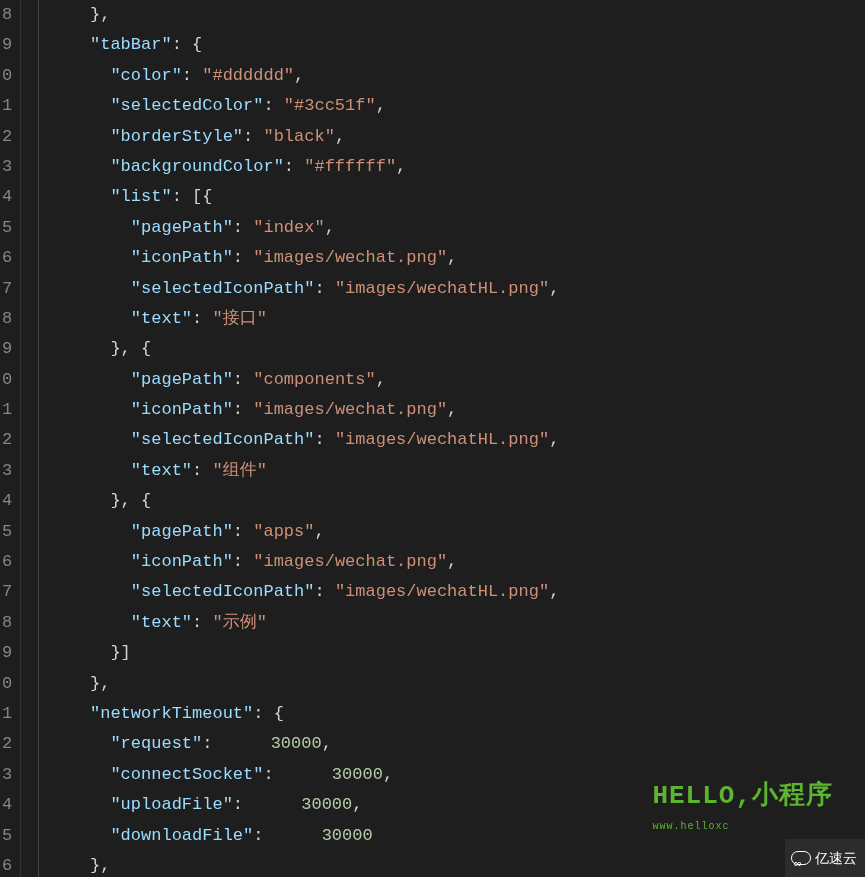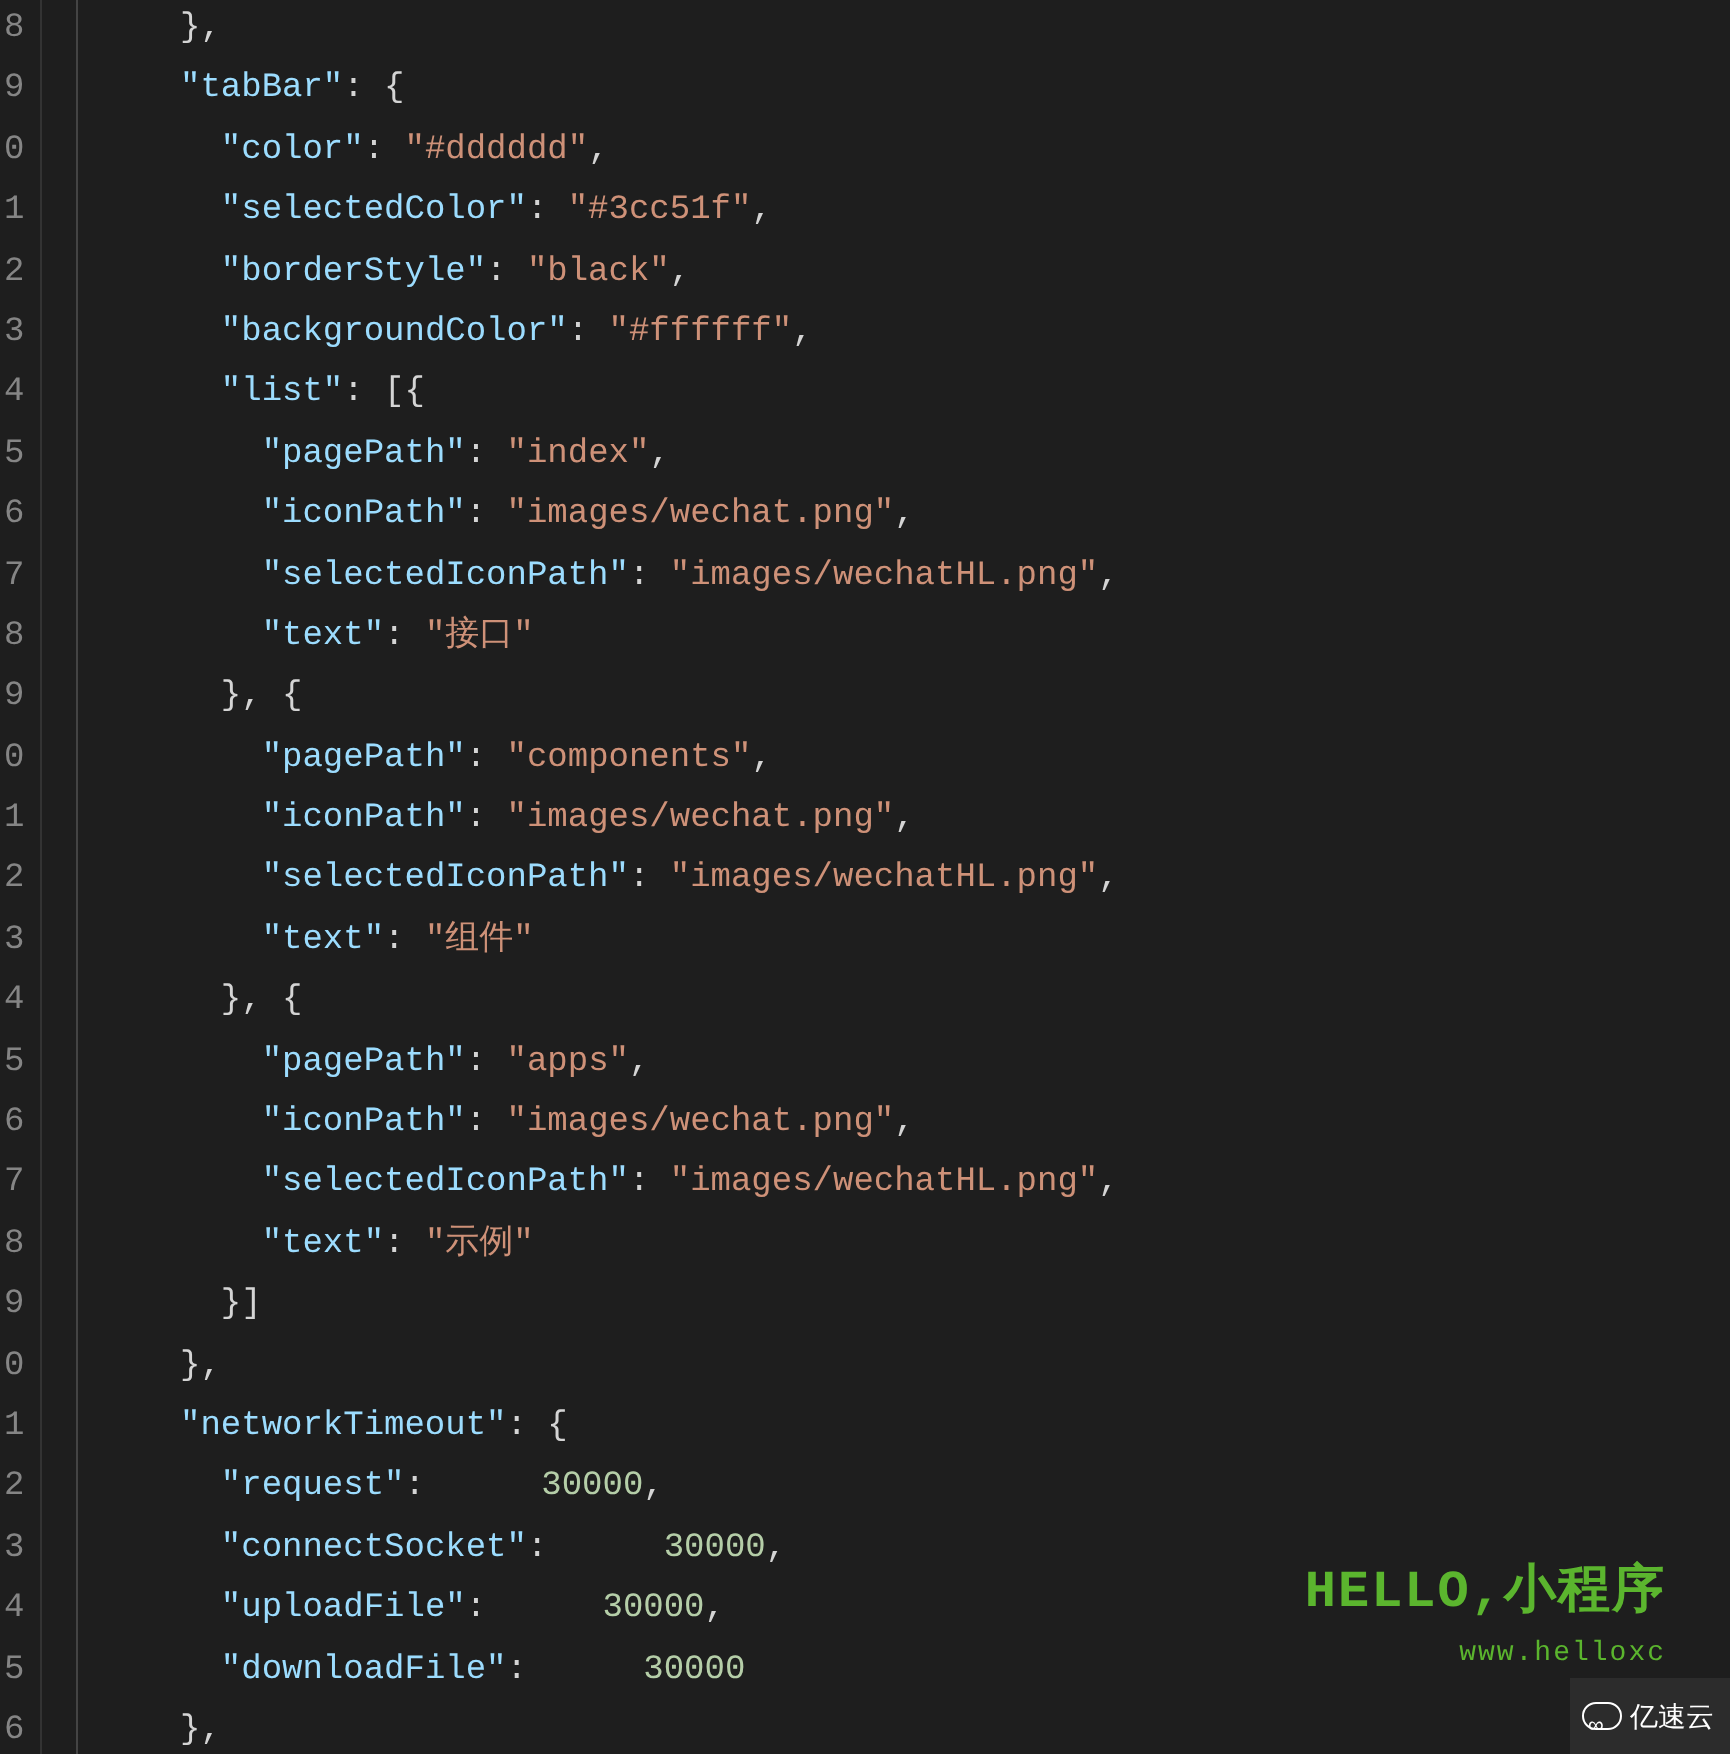--- a/index.html
+++ b/index.html
@@ -43,21 +43,21 @@
     .punc { color: #d4d4d4; }
     .brace { color: #d4d4d4; }
     .watermark1 {
       position: absolute;
       right: 32px;
       bottom: 35px;
       text-align: left;
       pointer-events: none;
     }
     .wm-title { color: #5bb52e; font-size: 26px; font-weight: bold; letter-spacing: 1px; }
-    .wm-url { color: #5bb52e; font-size: 14px; letter-spacing: 1px; text-align: right; }
+    .wm-url { color: #5bb52e; font-size: 10px; letter-spacing: 1px; }
     .watermark2 {
       position: absolute;
       right: 0;
       bottom: 0;
       background: rgba(50,50,50,0.75);
       color: #fff;
       font-size: 14px;
       padding: 4px 8px 4px 6px;
       display: flex;
       align-items: center;

